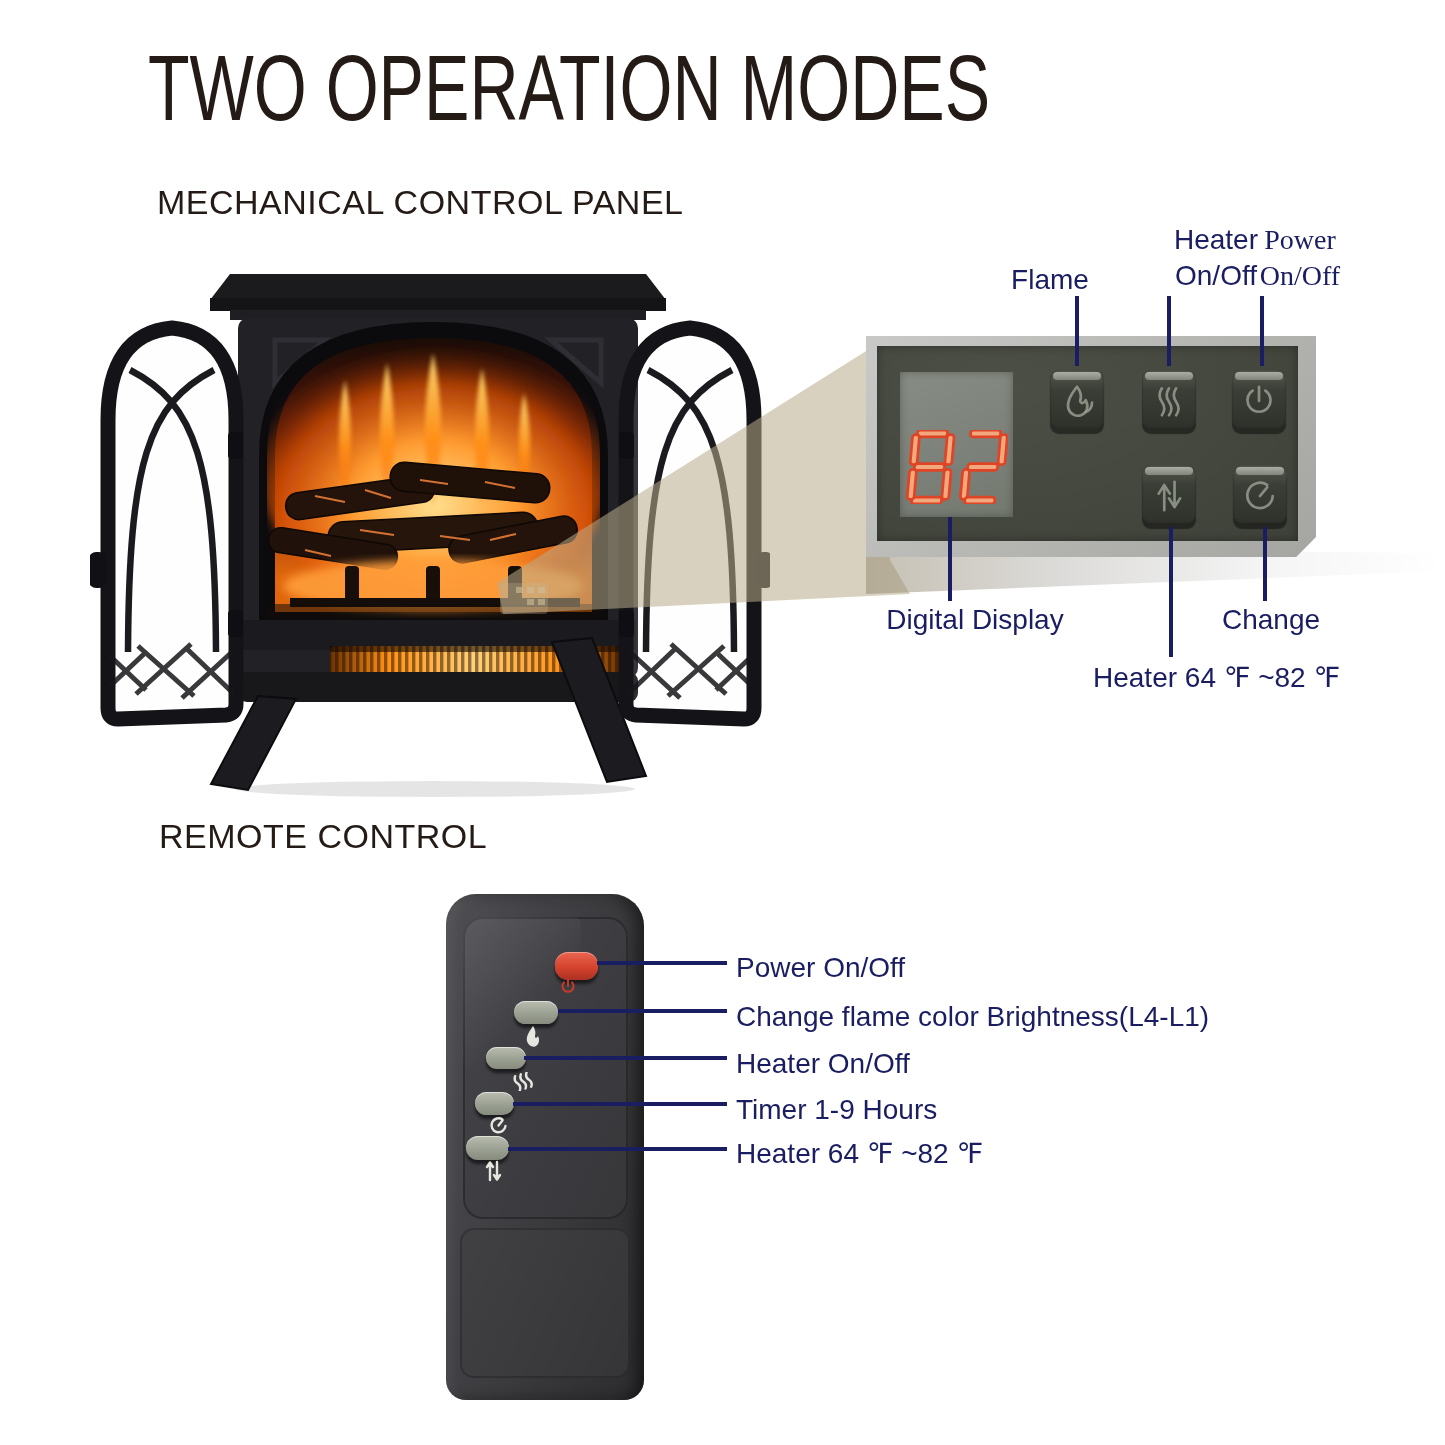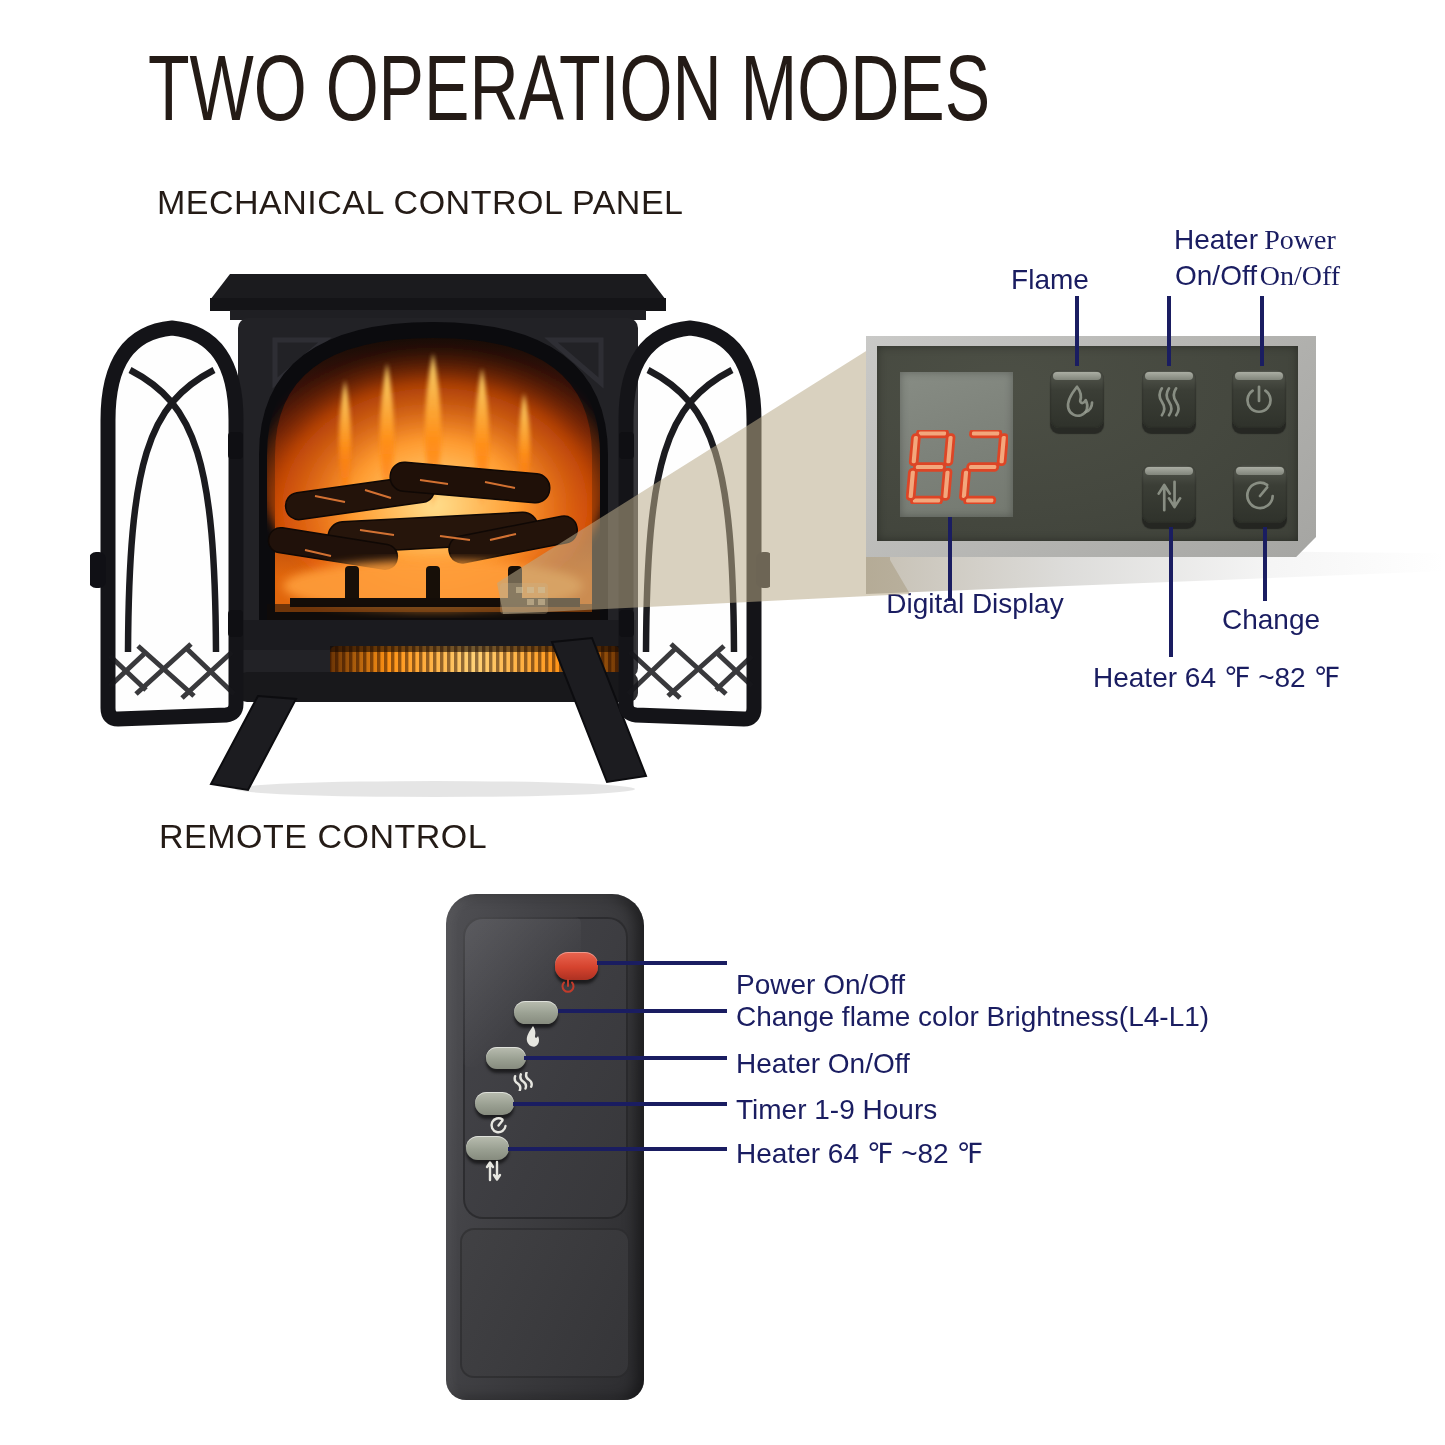--- a/index.html
+++ b/index.html
@@ -293,21 +293,21 @@
 
 <div class="abs callout center" style="left:1004px;top:262px;width:92px;">Flame</div>
 <div class="abs callout center" style="left:1118px;top:222px;width:100px;margin-left:48px;">
   <div>Heater</div>
   <div>On/Off</div>
 </div>
 <div class="abs callout center" style="left:1249px;top:222px;width:102px;font-family:Liberation Serif, serif;">
   <div>Power</div>
   <div>On/Off</div>
 </div>
-<div class="abs callout center" style="left:875px;top:586px;width:200px;">Digital Display</div>
+<div class="abs callout center" style="left:875px;top:602px;width:200px;">Digital Display</div>
 <div class="abs callout center" style="left:1221px;top:602px;width:100px;">Change</div>
 <div class="abs callout" style="left:1093px;top:660px;">Heater 64 ℉ ~82 ℉</div>
 
 <div class="abs remote">
   <div class="abs remote-body"></div>
   <div class="abs remote-face"></div>
   <div class="abs remote-gloss"></div>
   <div class="abs remote-lower"></div>
 
   <div class="abs rbtn-red" style="left:117px;top:62px;width:43px;height:28px;"></div>
@@ -337,17 +337,17 @@
     <path class="ricon" d="M5,20 V4 M2,7 L5,2.5 L8,7 M12,2 V18 M9,15 L12,19.5 L15,15"></path>
   </svg>
 </div>
 
 <div class="abs cl hline" style="left:597px;top:961px;width:130px;"></div>
 <div class="abs cl hline" style="left:558px;top:1009px;width:169px;"></div>
 <div class="abs cl hline" style="left:524px;top:1056px;width:203px;"></div>
 <div class="abs cl hline" style="left:513px;top:1102px;width:214px;"></div>
 <div class="abs cl hline" style="left:508px;top:1147px;width:219px;"></div>
 
-<div class="abs callout" style="left:736px;top:950px;margin-top:17px;">Power On/Off</div>
+<div class="abs callout" style="left:736px;top:950px;">Power On/Off</div>
 <div class="abs callout" style="left:736px;top:999px;">Change flame color Brightness(L4-L1)</div>
 <div class="abs callout" style="left:736px;top:1046px;">Heater On/Off</div>
 <div class="abs callout" style="left:736px;top:1092px;">Timer 1-9 Hours</div>
 <div class="abs callout" style="left:736px;top:1136px;">Heater 64 ℉ ~82 ℉</div>
 
 </body></html>

